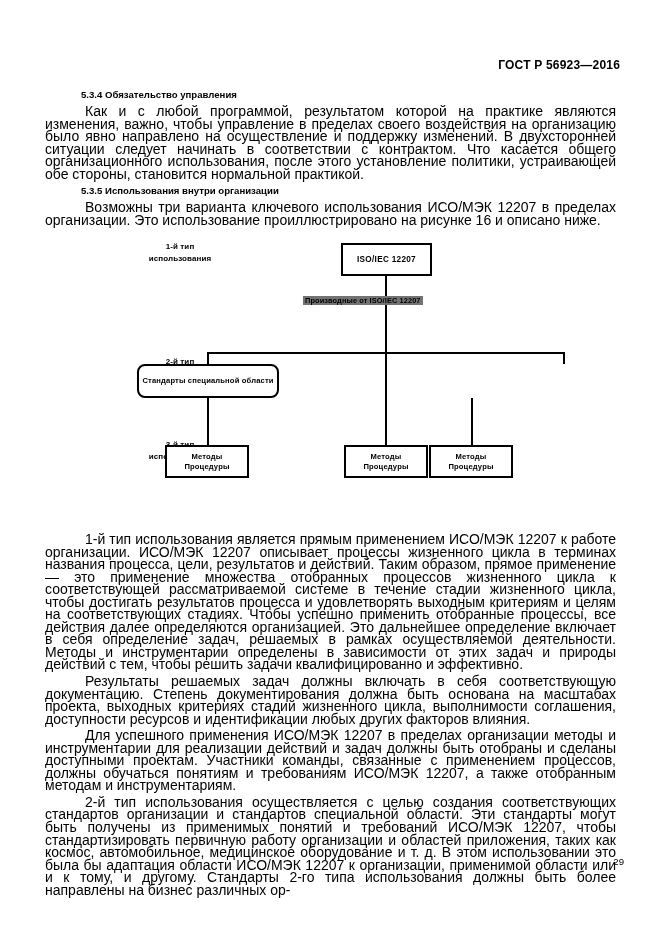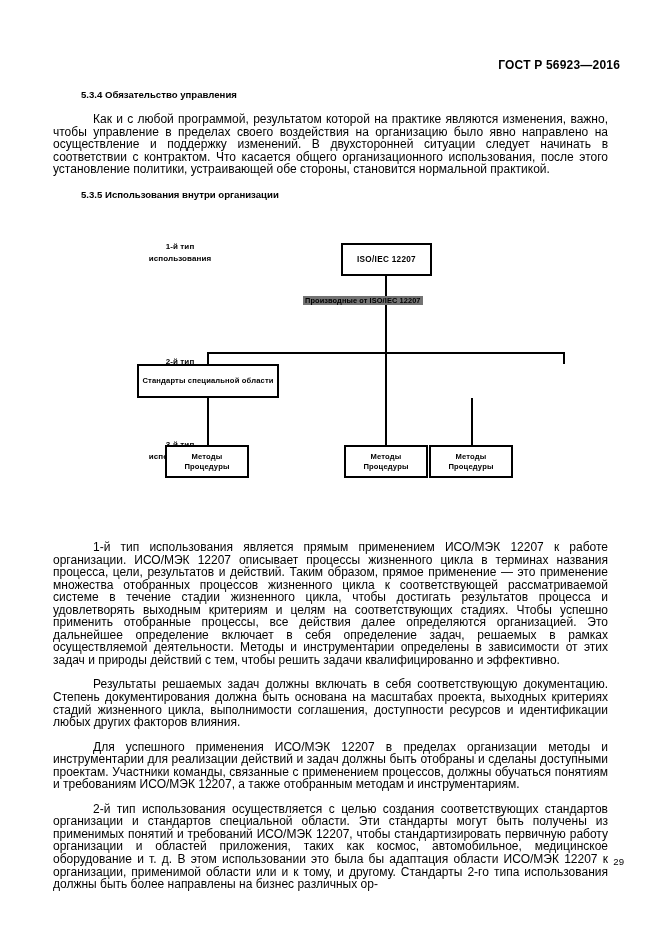--- a/index.html
+++ b/index.html
@@ -45,23 +45,23 @@
 
   h3.clause {
     font-size: 9.6px;
     font-weight: bold;
     margin: 0 0 1px 0;
     padding-left: 40px;
     line-height: 13px;
   }
 
   p.body {
-    font-size: 12px;
+    font-size: 14px;
     line-height: 12.55px;
-    margin: 12px;
+    margin: 4px;
     text-align: justify;
     text-indent: 40px;
     hyphens: manual;
   }
   p.body + p.body { margin-top: 0; }
 
   
   .figure {
     position: absolute;
     left: 41px;
@@ -150,20 +150,21 @@
 <body>
 
 <div class="page">
 
   <div class="doc-header">ГОСТ Р 56923—2016</div>
 
   <div class="content">
     <h3 class="clause">5.3.4 Обязательство управления</h3>
     <p class="body">Как и с любой программой, результатом которой на практике являются изменения, важно, чтобы управление в пределах своего воздействия на организацию было явно направлено на осуществление и поддержку изменений. В двухсторонней ситуации следует начинать в соответствии с контрактом. Что касается общего организационного использования, после этого установление политики, устраивающей обе стороны, становится нормальной практикой.</p>
     <h3 class="clause">5.3.5 Использования внутри организации</h3>
+    <p class="body">Возможны три варианта ключевого использования ИСО/МЭК 12207 в пределах организации. Это использование проиллюстрировано на рисунке 16 и описано ниже.</p>
   </div>
 
   <div class="figure">
 
     <div class="tier-label" style="left:79px; top:13px;">
       <span class="l1">1-й тип</span>
       <span class="l2">использования</span>
     </div>
 
     <div class="tier-label" style="left:79px; top:128px;">
@@ -184,21 +185,21 @@
 
     <div class="line-v" style="left:344px; top:80px; height:46px;"></div>
 
     <div class="line-h" style="left:166px; top:124px; width:358px;"></div>
 
     <div class="line-v" style="left:166px; top:124px; height:12px;"></div>
     <div class="line-v" style="left:522px; top:124px; height:12px;"></div>
 
     <div class="line-v" style="left:344px; top:124px; height:93px;"></div>
 
-    <div class="node" style="left:96px; top:136px; width:142px; height:34px;">Стандарты специальной области</div>
+    <div class="node" style="left:96px; top:136px; width:142px; height:34px;border-radius:8px;">Стандарты специальной области</div>
 
 
     <div class="line-v" style="left:166px; top:170px; height:47px;"></div>
     <div class="line-v" style="left:430px; top:170px; height:47px;"></div>
 
     <div class="node" style="left:124px; top:217px; width:84px; height:33px; flex-direction:column;">
       <span>Методы</span>
       <span>Процедуры</span>
     </div>
 

